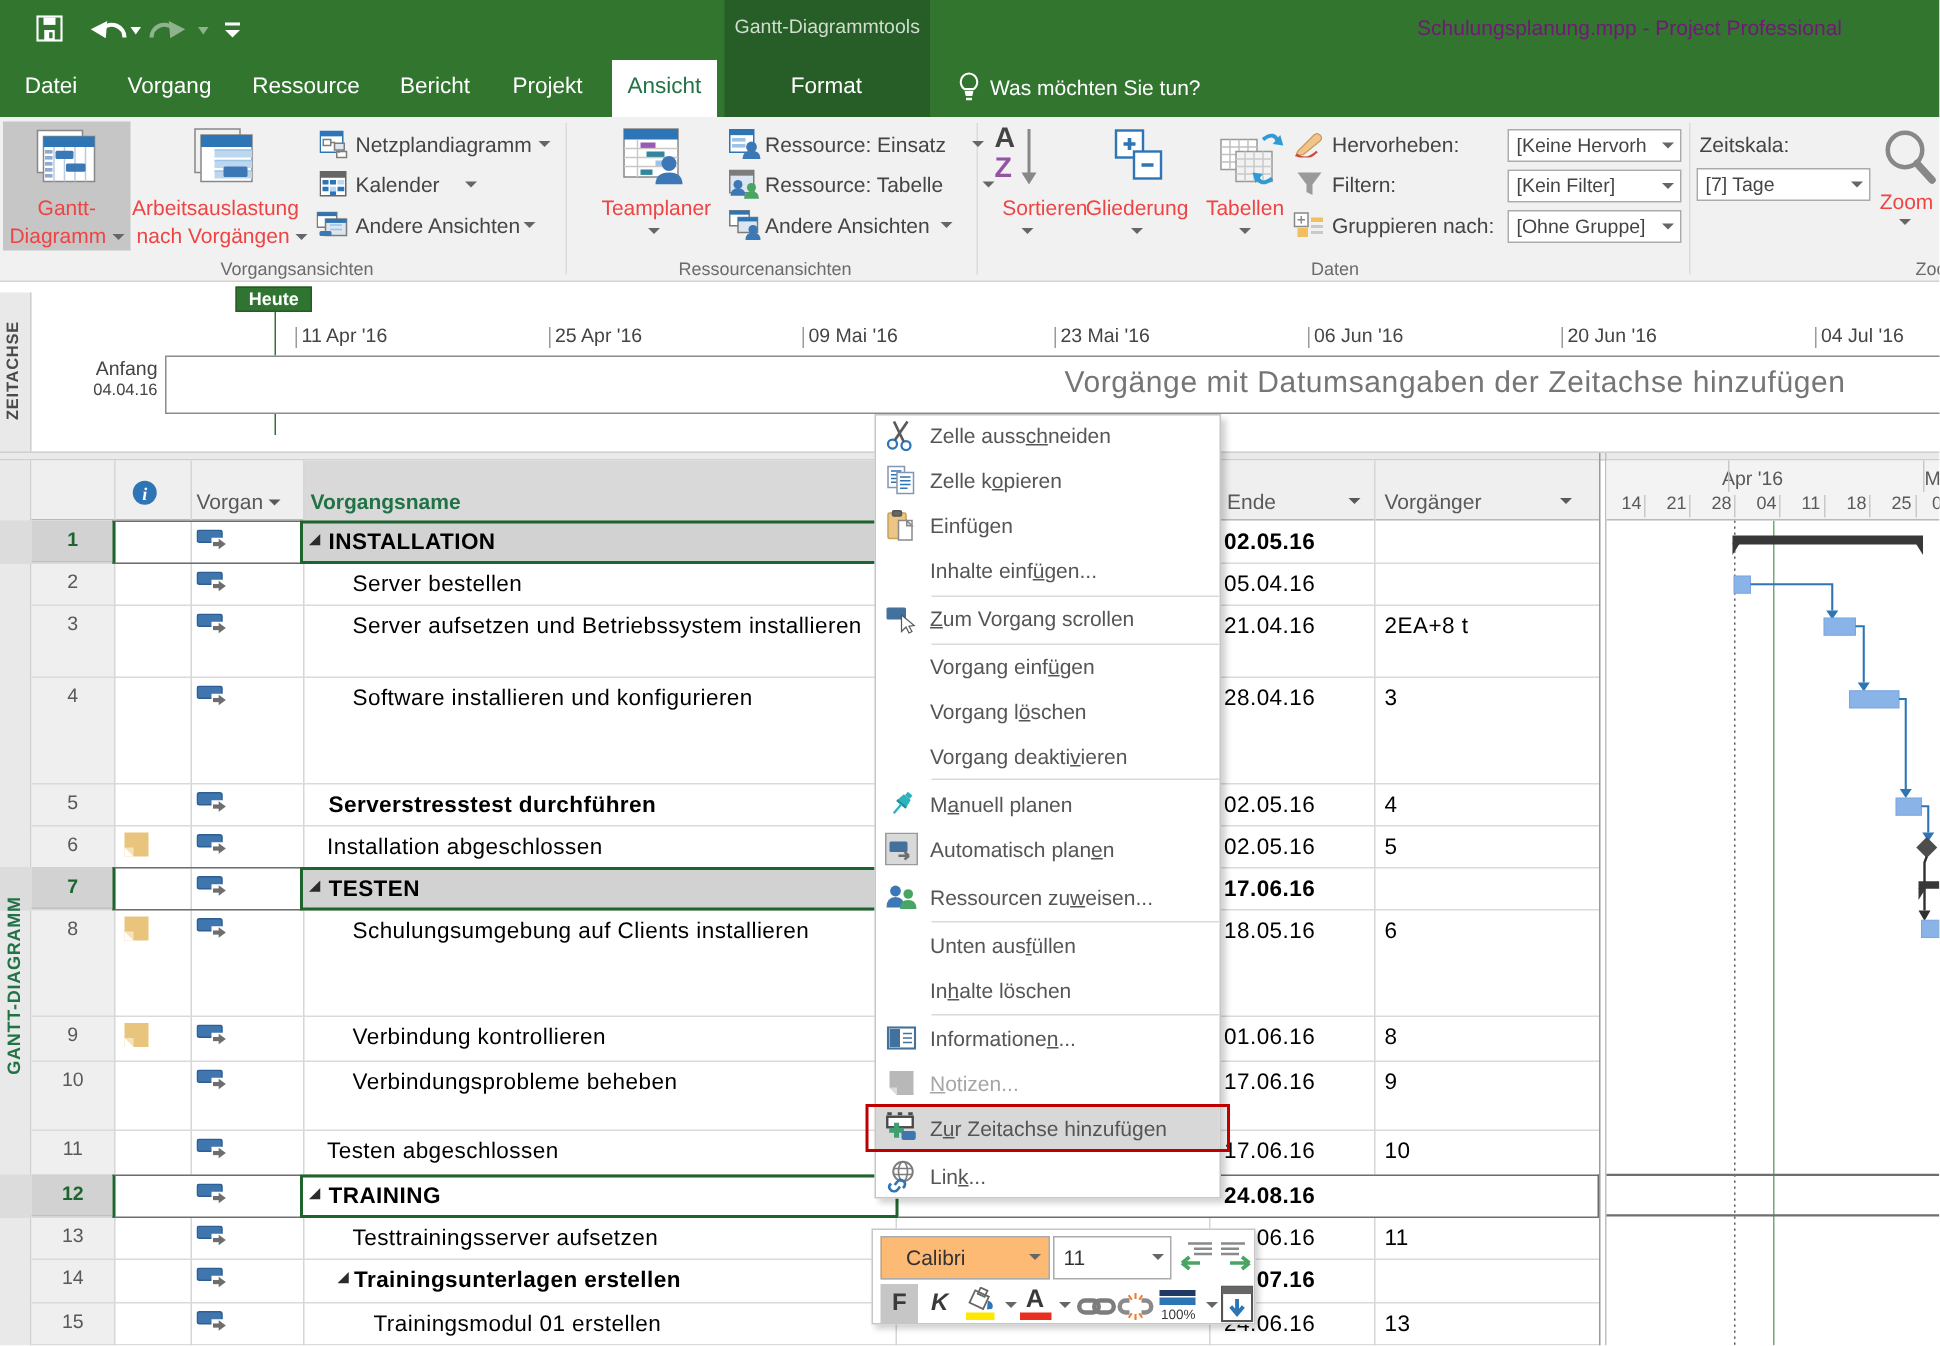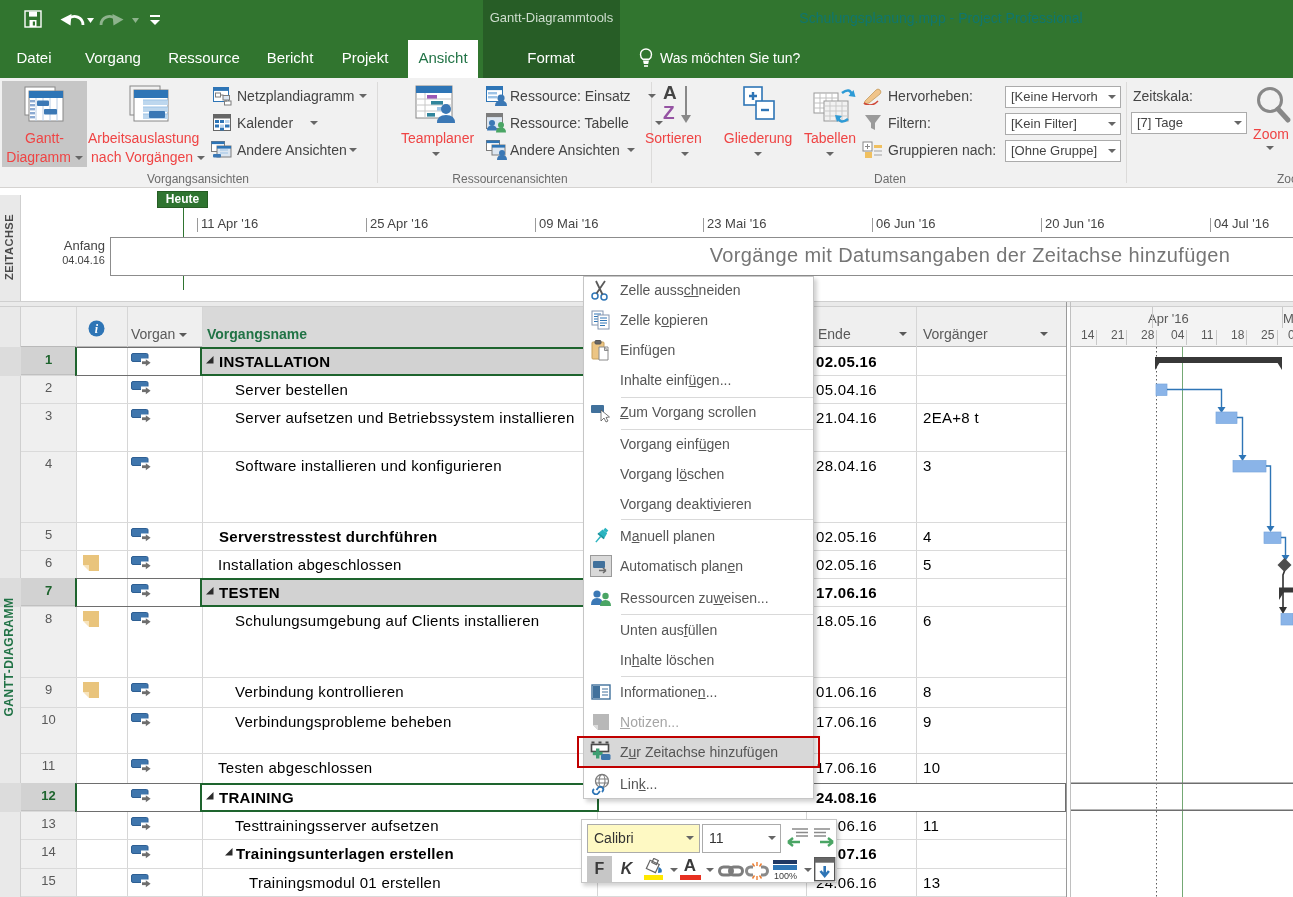--- a/index.html
+++ b/index.html
@@ -7,21 +7,21 @@
 body{font-family:"Liberation Sans",sans-serif;position:relative;background:#fff;}
 .abs{position:absolute;}
 #app{position:absolute;left:0;top:0;width:1293px;height:897px;overflow:hidden;}
 
 #titlebar{left:0;top:0;width:1293px;height:38px;background:#31752f;}
 #tabrow{left:0;top:38px;width:1293px;height:40px;background:#31752f;}
 #ctxarea{left:483px;top:0;width:137px;height:78px;background:#275d26;}
 #ctxarea .ctxlbl{position:absolute;left:0;top:10px;width:137px;text-align:center;color:#cfdecf;font-size:13px;}
 .tab{position:absolute;top:0;height:40px;line-height:40px;color:#fff;font-size:15px;}
 .tab.sel{background:#fff;color:#217346;}
-#title-text{left:636px;top:10px;width:610px;text-align:center;color:#0f766e;font-size:14px;}
+#title-text{left:618px;top:10px;width:610px;text-align:right;color:#701a75;font-size:14px;}
 
 #ribbon{left:0;top:78px;width:1293px;height:110px;background:#f1f1f1;border-bottom:1px solid #d5d3d1;}
 .grpsep{position:absolute;top:84px;width:1px;height:101px;background:#dcdbda;}
 .grplbl{position:absolute;top:172px;font-size:12px;color:#6b6b6b;text-align:center;}
 .rbtn-lbl{position:absolute;font-size:14px;color:#ef4444;}
 .smallrow{position:absolute;height:22px;font-size:14px;color:#444;line-height:22px;}
 .dd{position:absolute;background:#fff;border:1px solid #ababab;font-size:13px;color:#444;}
 .dda{position:absolute;width:0;height:0;border-left:4px solid transparent;border-right:4px solid transparent;border-top:4px solid #666;}
 .caret{display:inline-block;width:0;height:0;border-left:4px solid transparent;border-right:4px solid transparent;border-top:4px solid #666;vertical-align:middle;}
 
@@ -239,21 +239,21 @@
 <div class="dda" style="left:627px;top:148px;"></div>
 
 <div class="abs" style="left:663px;top:84px;width:44px;height:42px;">
   <span style="position:absolute;left:0;top:-2px;font-size:19px;font-weight:bold;color:#444;">A</span>
   <span style="position:absolute;left:0;top:18px;font-size:19px;font-weight:bold;color:#9553a3;">Z</span>
   <svg style="position:absolute;left:16px;top:2px;" width="14" height="38" viewBox="0 0 14 38">
         <path d="M7 0 V30" stroke="#888" stroke-width="2"></path>
         <path d="M2 29 L7 37 L12 29 Z" fill="#888"></path>
       </svg>
 </div>
-<div class="rbtn-lbl" style="left:645px;top:130px;width:80px;text-align:left;">Sortieren</div>
+<div class="rbtn-lbl" style="left:645px;top:130px;width:80px;text-align:right;">Sortieren</div>
 <div class="caret abs" style="left:681px;top:152px;"></div>
 <svg class="abs" style="left:740px;top:85px;" width="40" height="40" viewBox="0 0 40 40">
   <rect x="4" y="2" width="18" height="18" fill="#fff" stroke="#2e75b6" stroke-width="1.6"></rect>
   <path d="M13 7 v8 M9 11 h8" stroke="#2e75b6" stroke-width="2.4"></path>
   <rect x="16" y="16" width="18" height="18" fill="#fff" stroke="#2e75b6" stroke-width="1.6"></rect>
   <path d="M21 25 h8" stroke="#2e75b6" stroke-width="2.4"></path>
 </svg>
 <div class="rbtn-lbl" style="left:716px;top:130px;width:84px;text-align:center;">Gliederung</div>
 <div class="caret abs" style="left:754px;top:152px;"></div>
 <svg class="abs" style="left:812px;top:85px;" width="44" height="40" viewBox="0 0 44 40">
@@ -746,21 +746,21 @@
       </div>
 <div class="msep" style="top:120px;"></div>
 <div class="msep" style="top:152px;"></div>
 <div class="msep" style="top:242px;"></div>
 <div class="msep" style="top:337px;"></div>
 <div class="msep" style="top:399px;"></div>
 </div>
 <div class="abs" id="redbox"></div>
 
 <div class="abs" id="minitb">
-  <div style="position:absolute;left:5px;top:4px;width:113px;height:29px;background:#fef9c3;border:1px solid #ababab;font-size:14px;color:#333;line-height:27px;padding-left:6px;">Calibri</div>
+  <div style="position:absolute;left:5px;top:4px;width:113px;height:29px;background:#fdba74;border:1px solid #ababab;font-size:14px;color:#333;line-height:27px;padding-left:16px;">Calibri</div>
   <div class="dda" style="left:104px;top:16px;"></div>
   <div style="position:absolute;left:120px;top:4px;width:79px;height:29px;background:#fff;border:1px solid #ababab;font-size:14px;color:#333;line-height:27px;padding-left:6px;">11</div>
   <div class="dda" style="left:186px;top:16px;"></div>
   <svg style="position:absolute;left:204px;top:6px;" width="24" height="24" viewBox="0 0 24 24">
         <g stroke="#8a8a8a" stroke-width="1.6">
           <path d="M6 3 h16 M10 6.5 h12 M10 10 h12"></path>
         </g>
         <path d="M2 16 h12 M2 16 l5 -4 M2 16 l5 4" stroke="#4aa564" stroke-width="2.4" fill="none"></path>
       </svg>
   <svg style="position:absolute;left:230px;top:6px;" width="24" height="24" viewBox="0 0 24 24">

